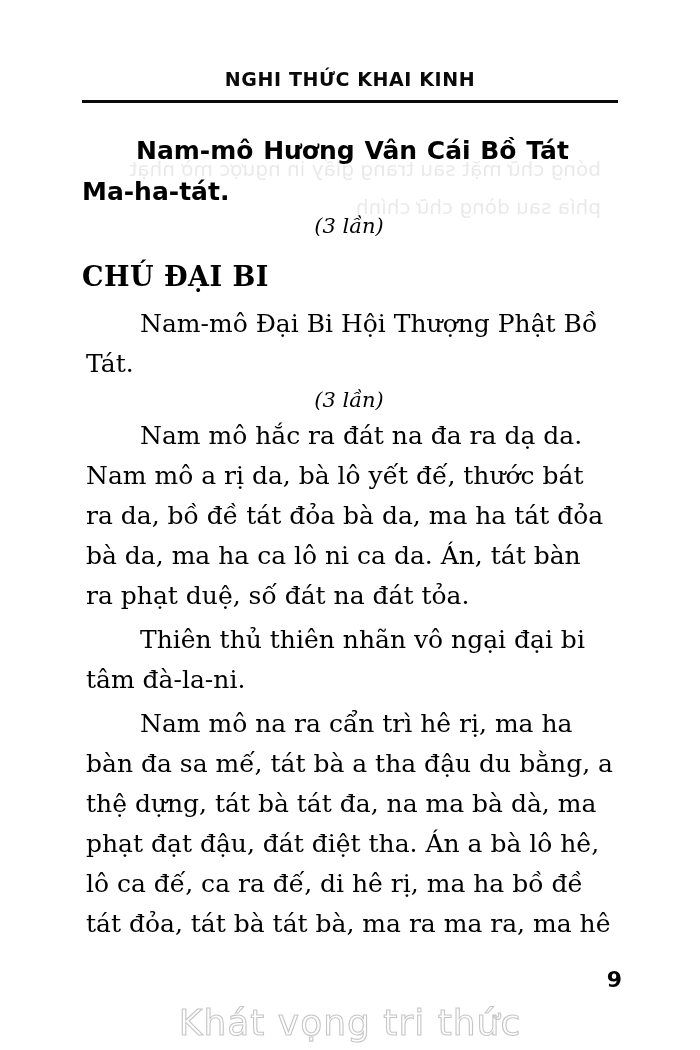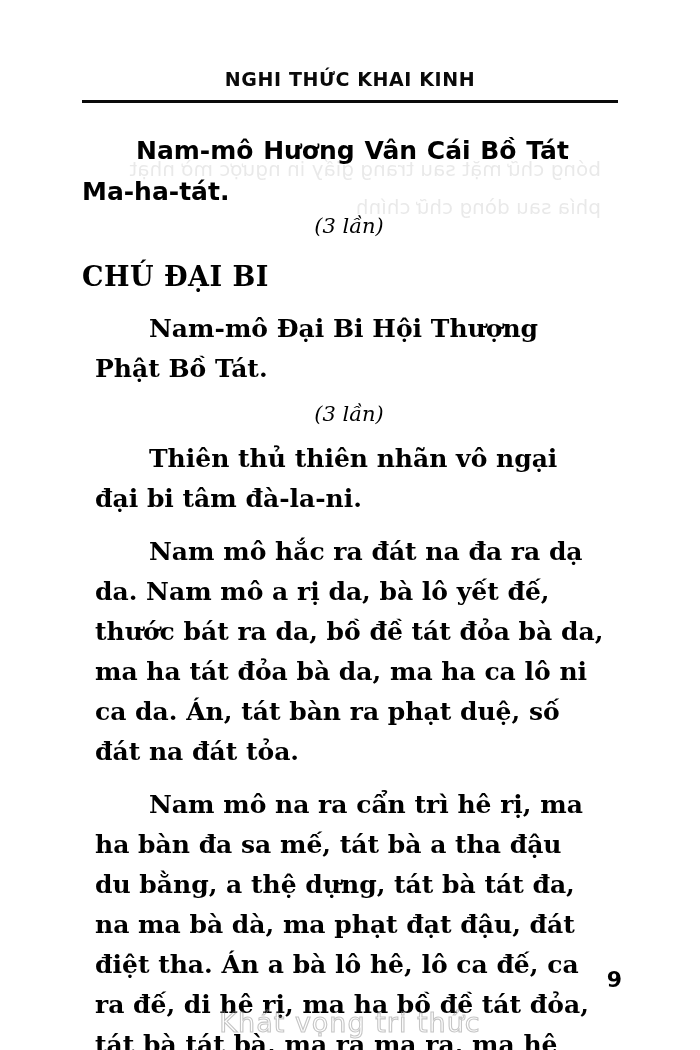--- a/index.html
+++ b/index.html
@@ -56,25 +56,25 @@
     font-weight: bold;
     font-size: 25px;
     line-height: 41px;
     text-indent: 54px;
     margin: 8px 0 2px 0;
     text-align: left;
     word-spacing: 1px;
   }
   .serif-para {
     font-family: "DejaVu Serif", serif;
-    font-weight: bold;
+    font-weight: normal;
     font-size: 25px;
     line-height: 40px;
     text-indent: 54px;
-    margin: 13px;
+    margin: 4px;
     word-spacing: 0px;
   }
   .count {
     font-family: "DejaVu Serif", serif;
     font-style: italic;
     font-weight: normal;
     font-size: 21px;
     text-align: center;
     margin: 0 0 2px 0;
     padding-right: 2px;
@@ -113,21 +113,21 @@
     font-family: "DejaVu Serif", serif;
     font-size: 72px;
     line-height: 72px;
     color: transparent;
     -webkit-text-stroke: 1.5px rgba(150,150,150,0.55);
     letter-spacing: 1px;
   }
   .wm-sub {
     margin-top: 4px;
     font-family: "DejaVu Sans", sans-serif;
-    font-size: 27px;
+    font-size: 36px;
     line-height: 30px;
     color: transparent;
     -webkit-text-stroke: 1.1px rgba(150,150,150,0.55);
     letter-spacing: 1px;
   }
 
   
   .ghost {
     position: absolute;
     left: 96px;
@@ -155,22 +155,22 @@
   <div class="content">
 
     <p class="para">Nam-mô Hương Vân Cái Bồ Tát Ma-ha-tát.</p>
     <p class="count">(3 lần)</p>
 
     <h2 class="section-title">CHÚ ĐẠI BI</h2>
 
     <p class="serif-para">Nam-mô Đại Bi Hội Thượng Phật Bồ Tát.</p>
     <p class="count">(3 lần)</p>
 
+    <p class="serif-para">Nam mô hắc ra đát na đa ra dạ da. Nam mô a rị da, bà lô yết đế, thước bát ra da, bồ đề tát đỏa bà da, ma ha tát đỏa bà da, ma ha ca lô ni ca da. Án, tát bàn ra phạt duệ, số đát na đát tỏa.</p>
     <p class="serif-para">Thiên thủ thiên nhãn vô ngại đại bi tâm đà-la-ni.</p>
-    <p class="serif-para">Nam mô hắc ra đát na đa ra dạ da. Nam mô a rị da, bà lô yết đế, thước bát ra da, bồ đề tát đỏa bà da, ma ha tát đỏa bà da, ma ha ca lô ni ca da. Án, tát bàn ra phạt duệ, số đát na đát tỏa.</p>
     <p class="serif-para">Nam mô na ra cẩn trì hê rị, ma ha bàn đa sa mế, tát bà a tha đậu du bằng, a thệ dựng, tát bà tát đa, na ma bà dà, ma phạt đạt đậu, đát điệt tha. Án a bà lô hê, lô ca đế, ca ra đế, di hê rị, ma ha bồ đề tát đỏa, tát bà tát bà, ma ra ma ra, ma hê</p>
 
   </div>
 
   <div class="page-number">9</div>
 
   <div class="watermark">
     <div class="wm-sub">Khát vọng tri thức</div>
   </div>
 

